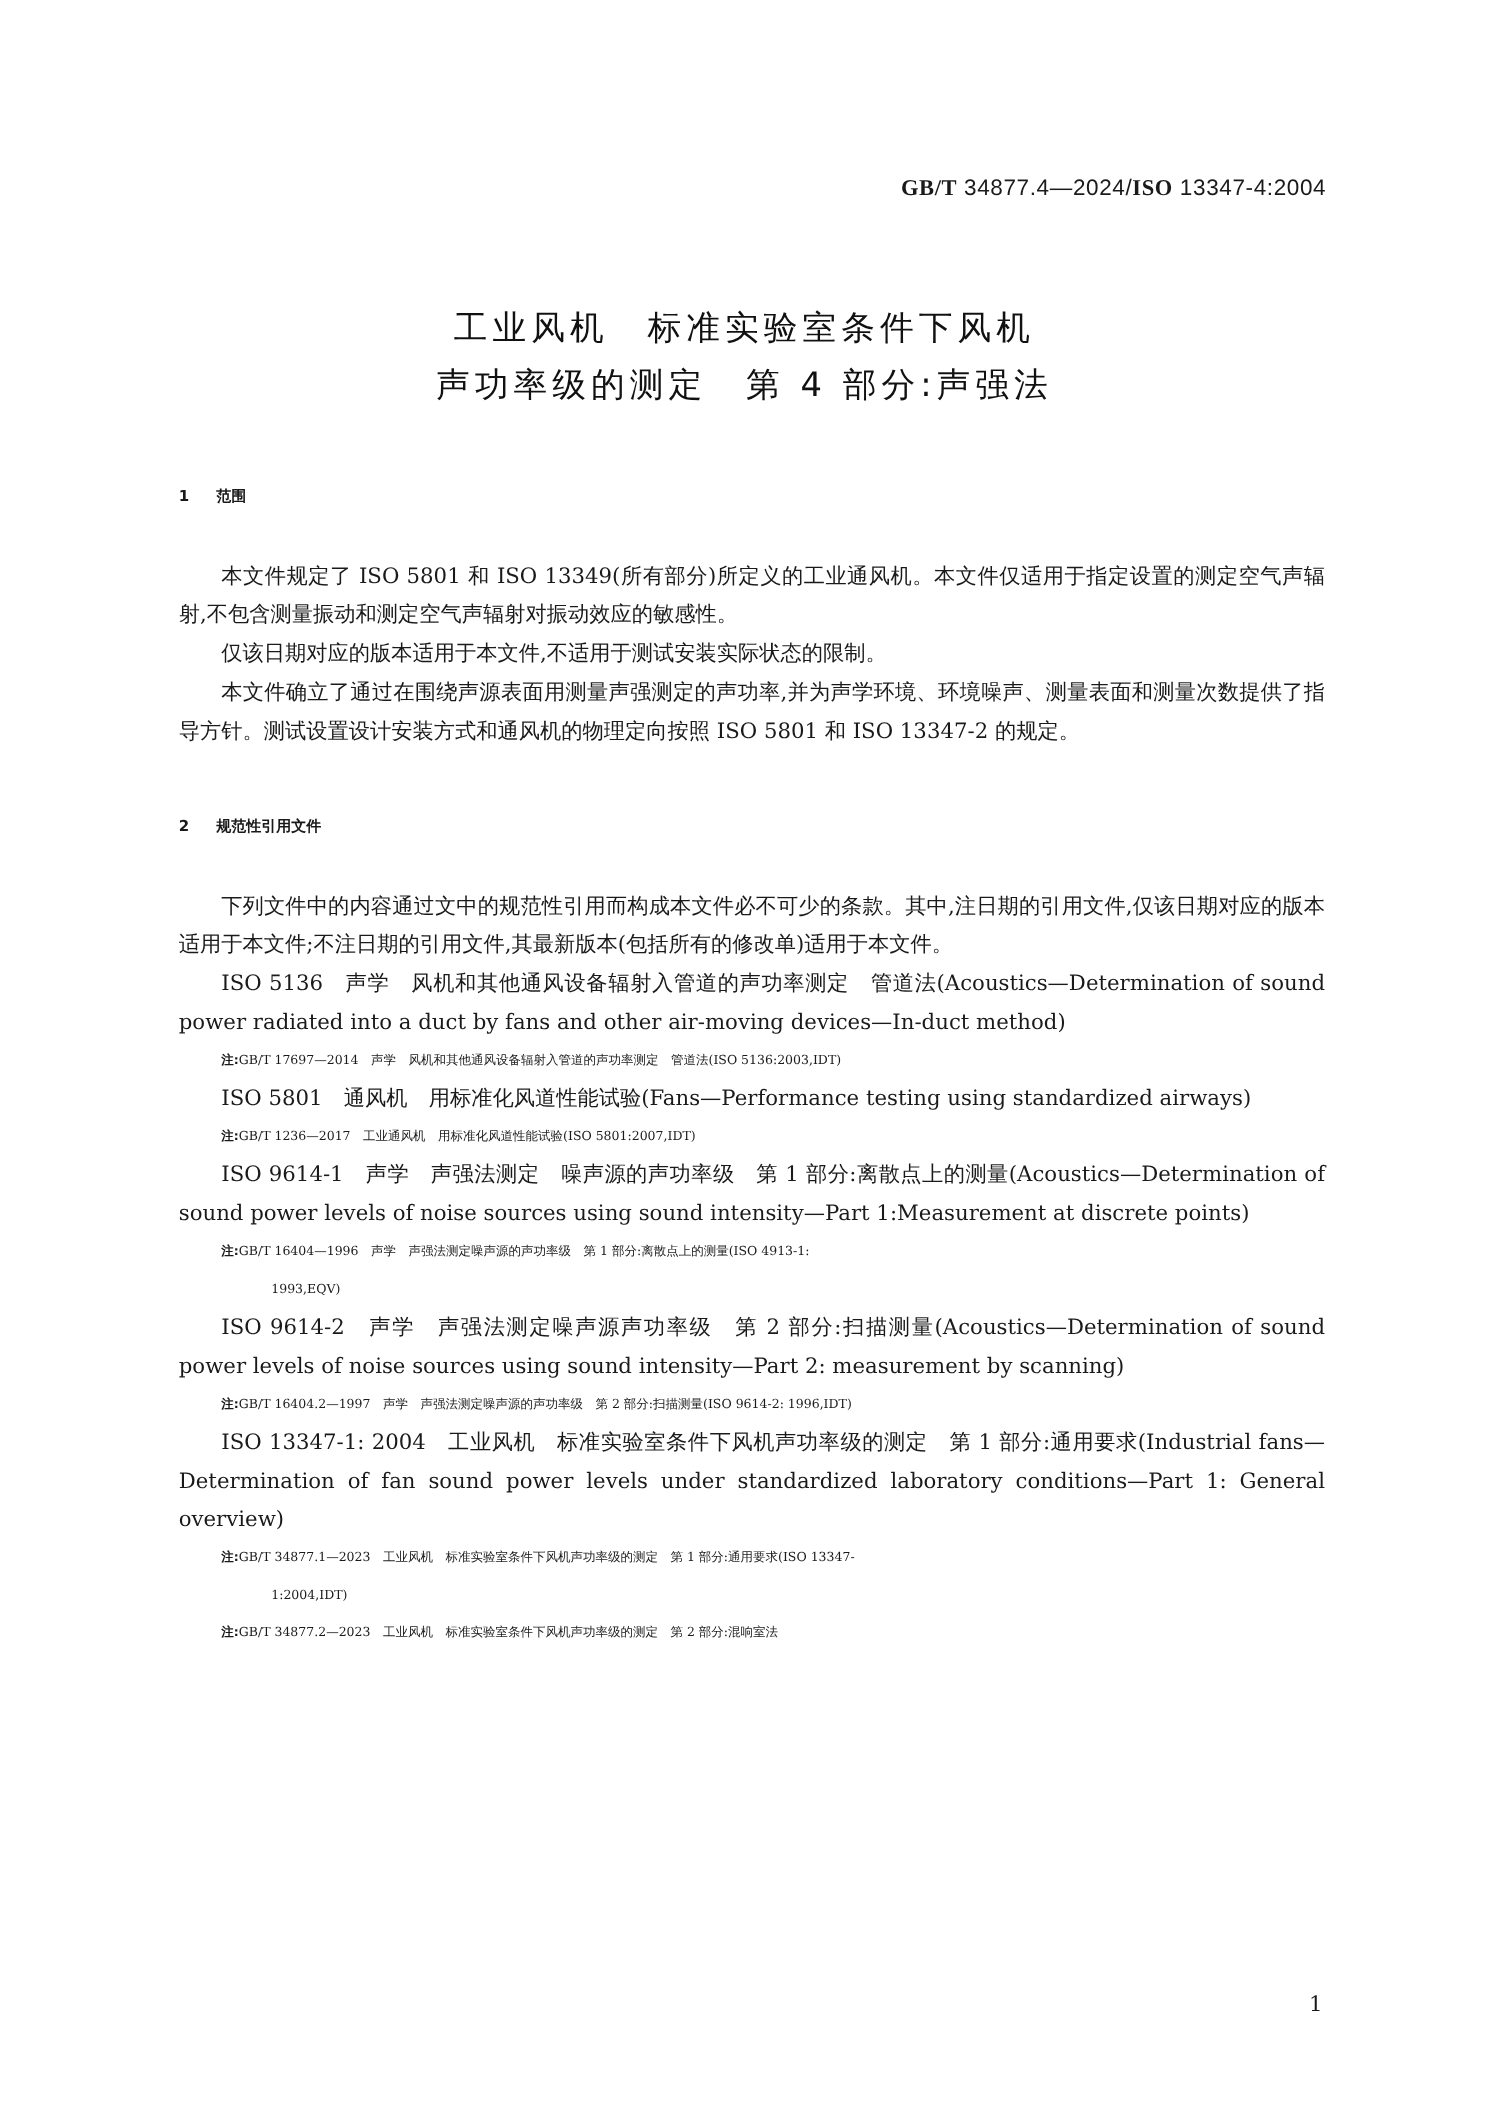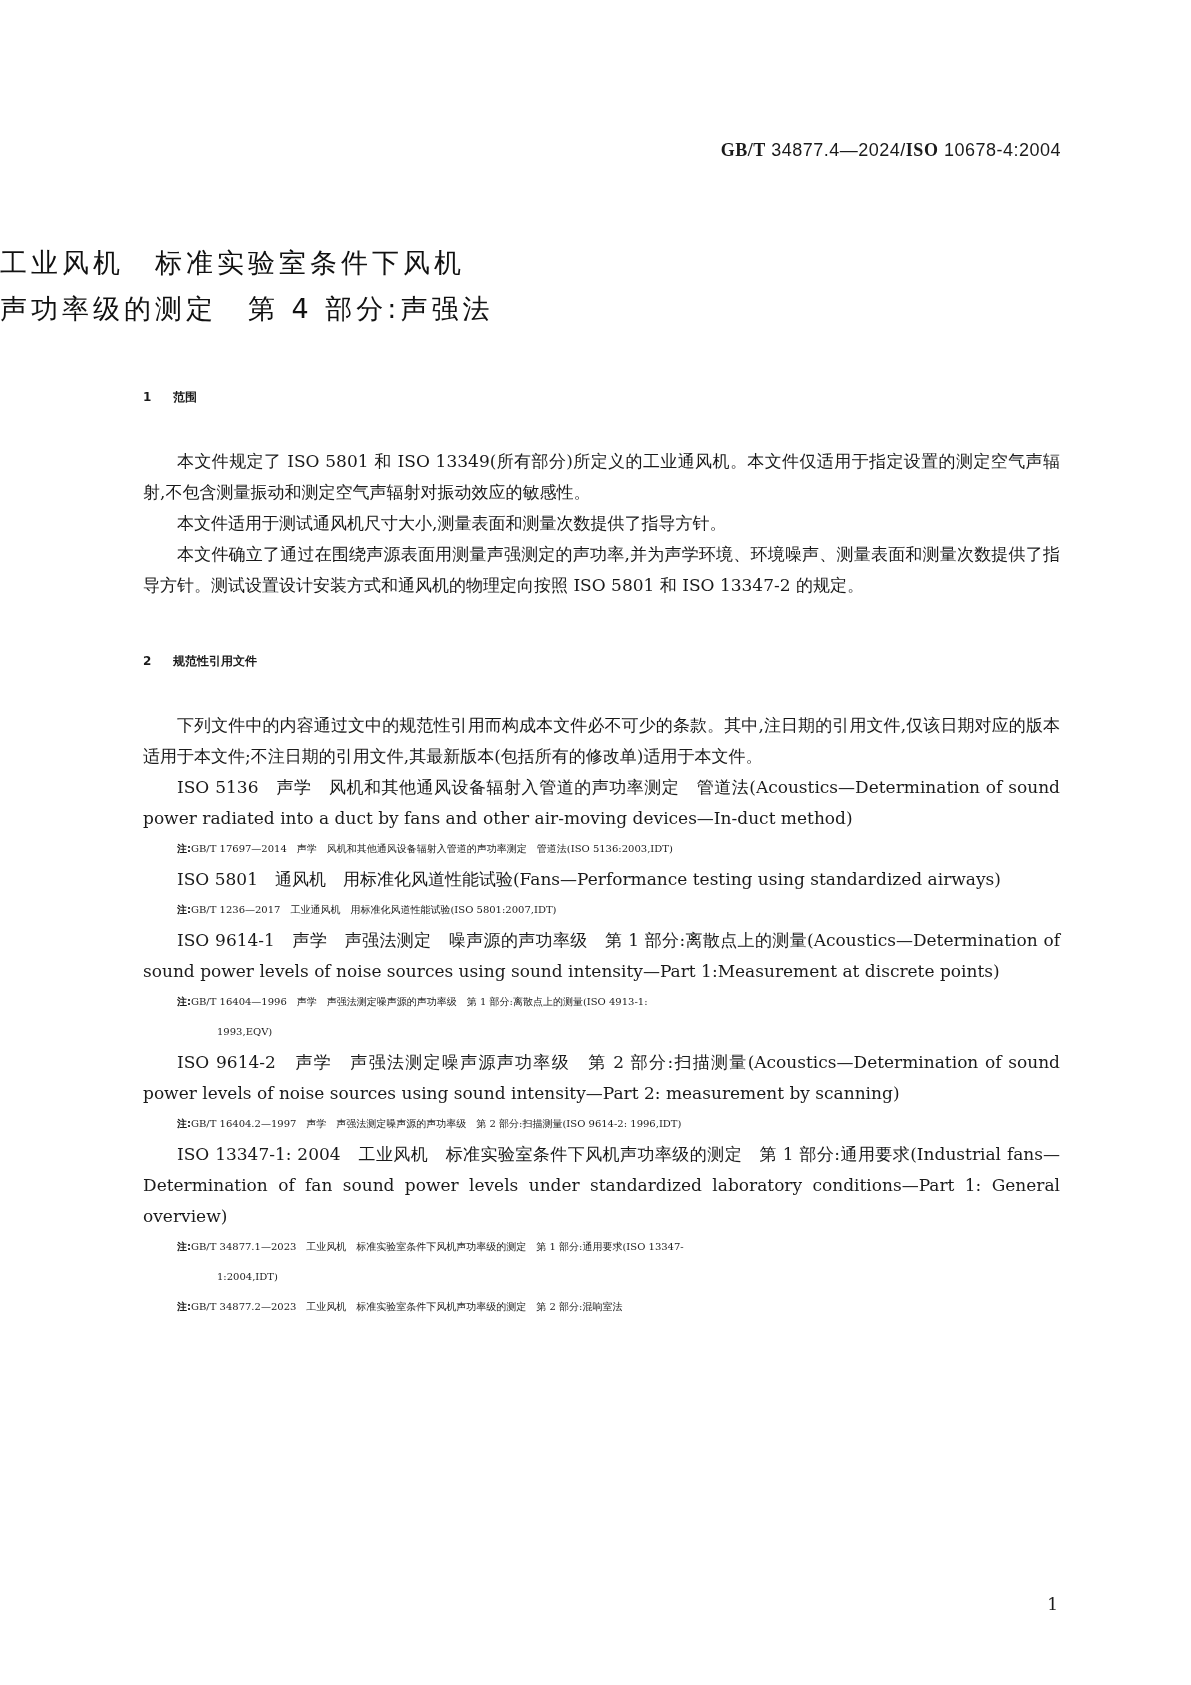--- a/index.html
+++ b/index.html
@@ -31,20 +31,21 @@
     }
     .std-header .bold {
       font-weight: bold;
       font-family: "Liberation Serif", serif;
     }
     .doc-title {
       position: absolute;
       left: 0;
       width: 1191px;
       top: 240px;
+      text-align: center;
       font-family: "DejaVu Sans", sans-serif;
       font-size: 27px;
       line-height: 46px;
       letter-spacing: 4px;
       color: #111;
     }
     .doc-title .line { display: block; }
     .content {
       position: absolute;
       left: 143px;
@@ -95,36 +96,36 @@
       top: 1594px;
       font-size: 17px;
     }
   </style>
 </head>
 <body>
 
 <div class="page">
 
   <div class="std-header">
-    <span class="bold">GB/T</span><span> 34877.4—2024/</span><span class="bold">ISO</span><span> 10678-4:2004</span>
+    <span class="bold">GB/T</span><span> 34877.4—2024/</span><span class="bold">ISO</span><span> 13347-4:2004</span>
   </div>
 
   <div class="doc-title">
     <span class="line">工业风机　标准实验室条件下风机</span>
     <span class="line">声功率级的测定　第 4 部分:声强法</span>
   </div>
 
   <div class="content">
 
     <div class="section-heading">
       <span class="num">1</span><span>范围</span>
     </div>
     <div class="gap-after-heading"></div>
     <p class="para">本文件规定了 ISO 5801 和 ISO 13349(所有部分)所定义的工业通风机。本文件仅适用于指定设置的测定空气声辐射,不包含测量振动和测定空气声辐射对振动效应的敏感性。</p>
-    <p class="para">本文件适用于测试通风机尺寸大小,测量表面和测量次数提供了指导方针。</p>
+    <p class="para">仅该日期对应的版本适用于本文件,不适用于测试安装实际状态的限制。</p>
     <p class="para">本文件确立了通过在围绕声源表面用测量声强测定的声功率,并为声学环境、环境噪声、测量表面和测量次数提供了指导方针。测试设置设计安装方式和通风机的物理定向按照 ISO 5801 和 ISO 13347-2 的规定。</p>
 
     <div class="gap-section"></div>
 
     <div class="section-heading">
       <span class="num">2</span><span>规范性引用文件</span>
     </div>
     <div class="gap-after-heading"></div>
     <p class="para">下列文件中的内容通过文中的规范性引用而构成本文件必不可少的条款。其中,注日期的引用文件,仅该日期对应的版本适用于本文件;不注日期的引用文件,其最新版本(包括所有的修改单)适用于本文件。</p>
 

